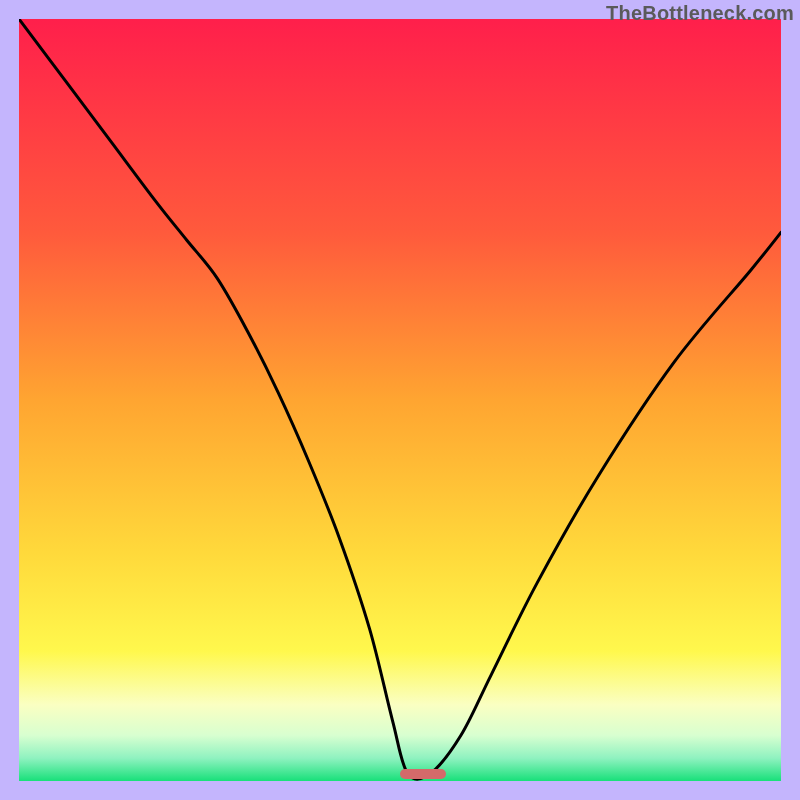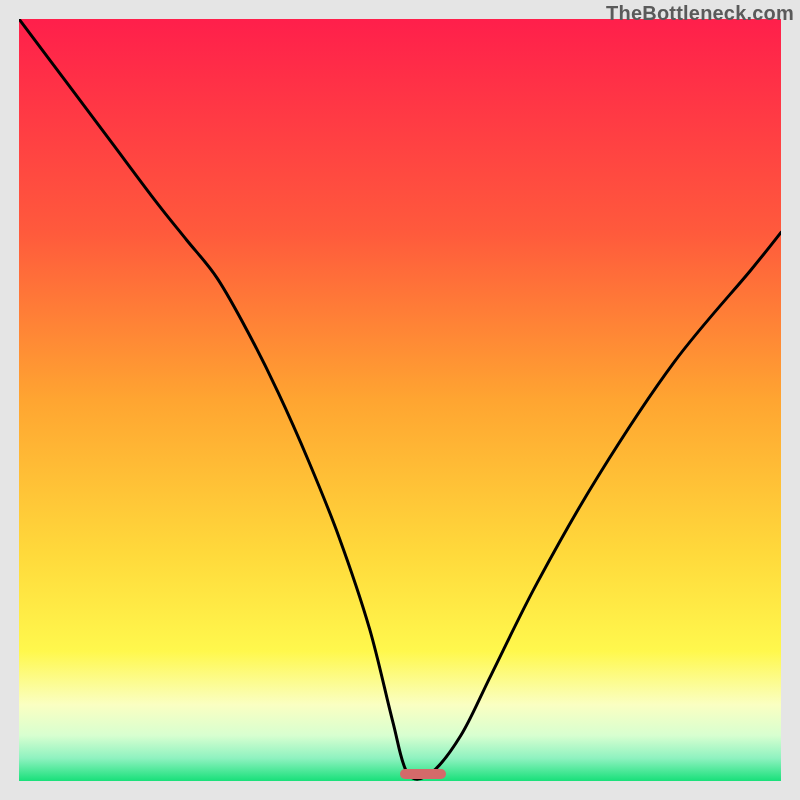--- a/index.html
+++ b/index.html
@@ -8,21 +8,21 @@
     width: 800px;
     height: 800px;
     background: #000;
     overflow: hidden;
     font-family: Arial, Helvetica, sans-serif;
   }
   .frame {
     position: relative;
     width: 800px;
     height: 800px;
-    background: #e5e5e5;
+    background: #c4b5fd;
   }
   .plot-area {
     position: absolute;
     left: 19px;
     top: 19px;
     width: 762px;
     height: 762px;
     overflow: hidden;
   }
   .gradient-bg {

